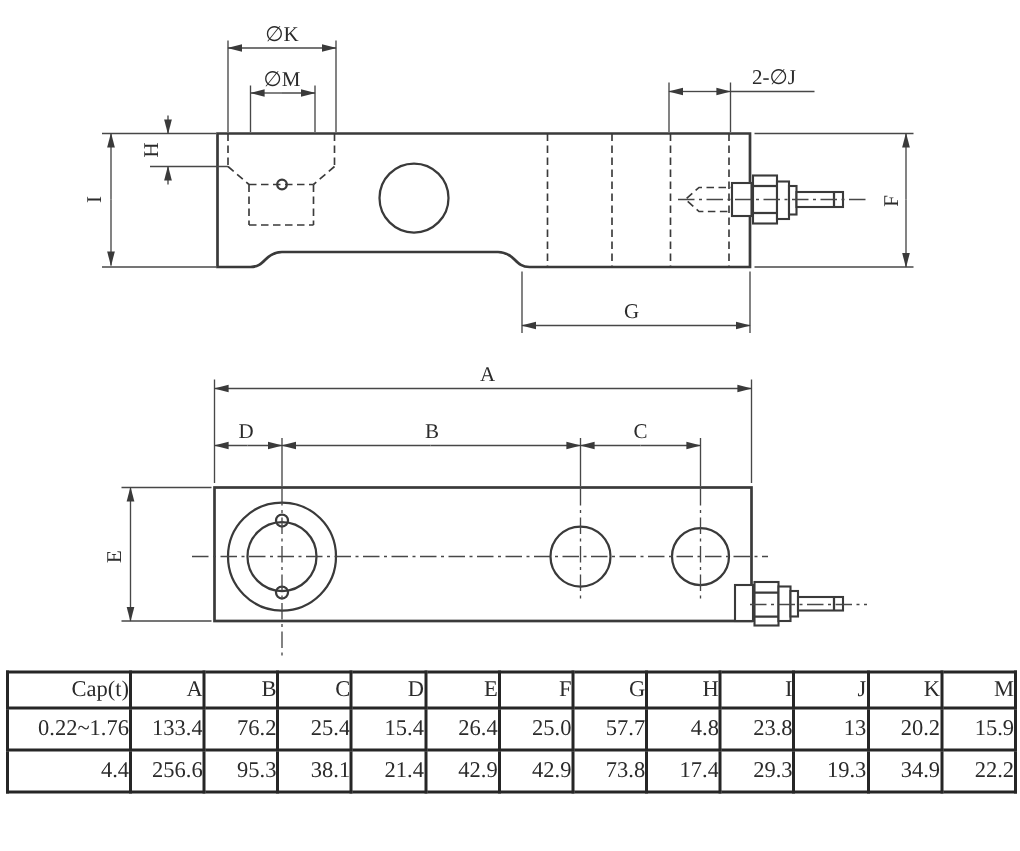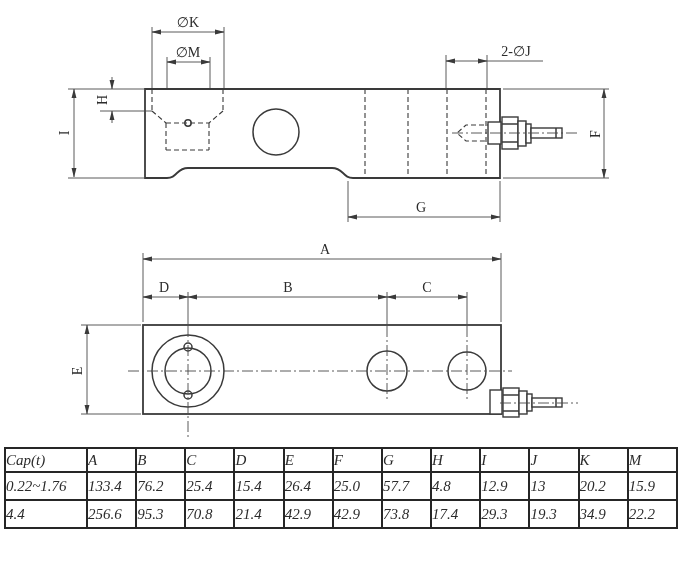--- a/index.html
+++ b/index.html
@@ -11,22 +11,22 @@
   svg{position:absolute;left:0;top:0;}
   svg text{fill:var(--text);font-family:"Liberation Serif", serif;font-size:14px;}
   .outline{fill:none;stroke:var(--line);stroke-width:1.8;}
   .thin   {fill:none;stroke:var(--line);stroke-width:1.5;}
   .hidden-l{fill:none;stroke:var(--line);stroke-width:1.1;stroke-dasharray:5 3;}
   .center-l{fill:none;stroke:var(--dim);stroke-width:.9;stroke-dasharray:11 3 2 3;}
   .dim   {fill:none;stroke:var(--dim);stroke-width:.9;}
   .conn  {fill:var(--bg);stroke:var(--line);stroke-width:1.4;}
   table.dims{position:absolute;left:4px;top:447px;width:674px;border-collapse:collapse;
              table-layout:fixed;font-size:15px;color:var(--text);}
-  table.dims th, table.dims td{border:2px solid var(--table_border);text-align:left;
-             padding:0;font-weight:normal;overflow:hidden;white-space:nowrap;font-style:italic;}
+  table.dims th, table.dims td{border:2px solid var(--table_border);text-align:right;
+             padding:0;font-weight:normal;overflow:hidden;white-space:nowrap;}
   table.dims th{height:22px;}
   table.dims td{height:26px;}
   table.dims th:first-child{width:80px;}
 </style>
 </head>
 <body>
 
 <div class="screen">
 
 <svg width="680" height="447" viewBox="0 0 680 447">
@@ -217,30 +217,30 @@
         <tr>
           <td>0.22~1.76</td>
           <td>133.4</td>
           <td>76.2</td>
           <td>25.4</td>
           <td>15.4</td>
           <td>26.4</td>
           <td>25.0</td>
           <td>57.7</td>
           <td>4.8</td>
-          <td>12.9</td>
+          <td>23.8</td>
           <td>13</td>
           <td>20.2</td>
           <td>15.9</td>
         </tr>
         <tr>
           <td>4.4</td>
           <td>256.6</td>
           <td>95.3</td>
-          <td>70.8</td>
+          <td>38.1</td>
           <td>21.4</td>
           <td>42.9</td>
           <td>42.9</td>
           <td>73.8</td>
           <td>17.4</td>
           <td>29.3</td>
           <td>19.3</td>
           <td>34.9</td>
           <td>22.2</td>
         </tr>

